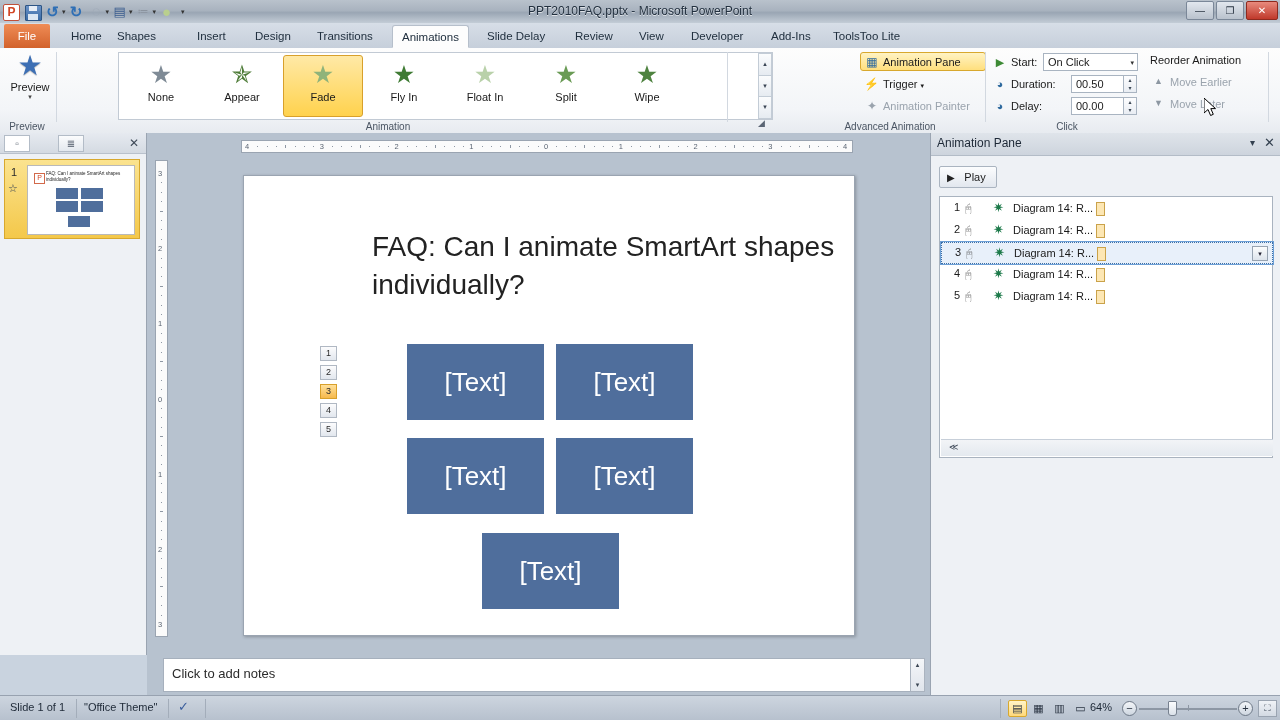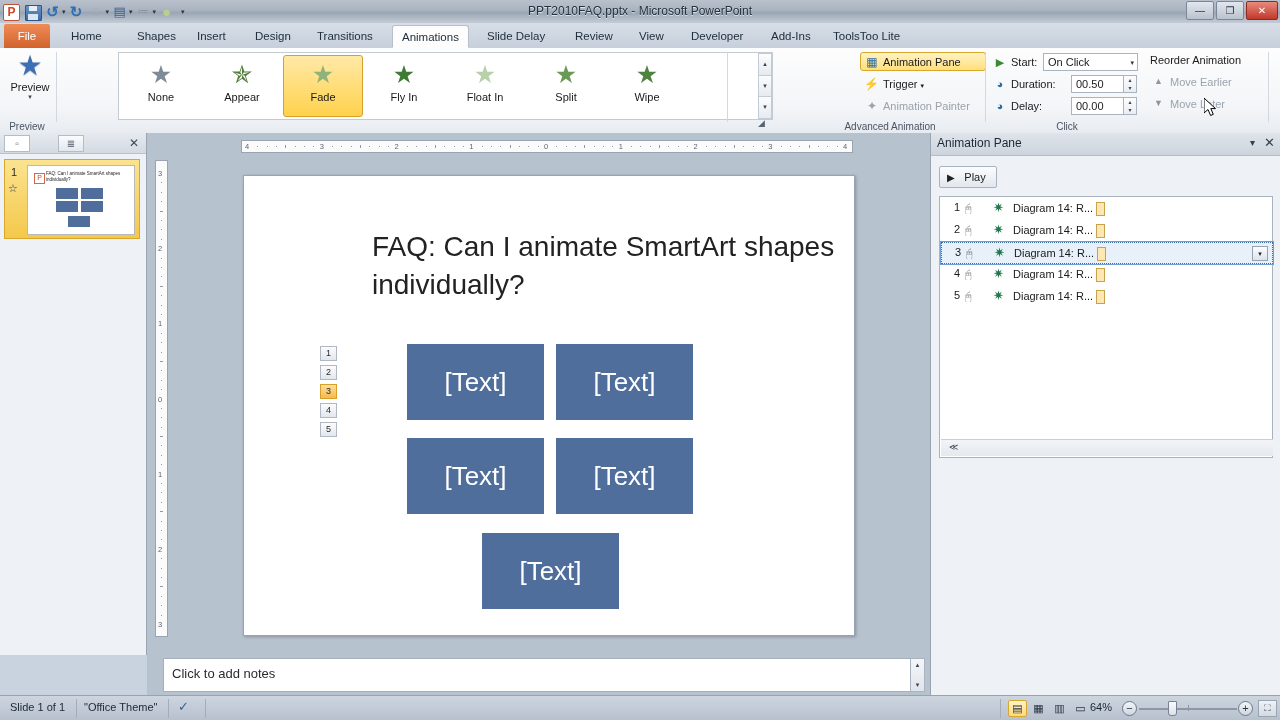--- a/index.html
+++ b/index.html
@@ -343,21 +343,21 @@
     <div class="wbtns">
       <div class="wbtn">—</div>
       <div class="wbtn">❐</div>
       <div class="wbtn close">✕</div>
     </div>
   </div>
 
   <div class="tabstrip">
     <div class="tab file" style="left:4px;width:46px;text-align:center;">File</div>
     <div class="tab" style="left:62px;">Home</div>
-    <div class="tab" style="left:128px;">Shapes</div>
+    <div class="tab" style="left:108px;">Shapes</div>
     <div class="tab" style="left:188px;">Insert</div>
     <div class="tab" style="left:246px;">Design</div>
     <div class="tab" style="left:308px;">Transitions</div>
     <div class="tab active" style="left:392px;">Animations</div>
     <div class="tab" style="left:478px;">Slide Delay</div>
     <div class="tab" style="left:566px;">Review</div>
     <div class="tab" style="left:630px;">View</div>
     <div class="tab" style="left:682px;">Developer</div>
     <div class="tab" style="left:762px;">Add-Ins</div>
     <div class="tab" style="left:824px;">ToolsToo Lite</div>
@@ -404,20 +404,21 @@
         <div class="gitem" style="left:488px;">
             <span class="gstar" style="color:#4f8340;">★</span>
             <span class="gname">Wipe</span>
           </div>
       </div>
       <div class="galscroll">
         <div class="gsbtn">▴</div>
         <div class="gsbtn">▾</div>
         <div class="gsbtn">▾</div>
       </div>
+      <div class="glabel" style="left:0;width:660px;">Animation</div>
       <div class="dlauncher" style="left:722px;top:112px;">◢</div>
     </div>
     <div class="gsep" style="left:727px;"></div>
 
     <div class="rgroup" style="left:730px;width:196px;">
 
       <div class="dlauncher" style="left:26px;top:70px;">◢</div>
 
       <div class="aabtn hl" style="left:130px;top:4px;width:126px;">
         <span class="aaicon" style="color:#2f6a9e;">▦</span>

